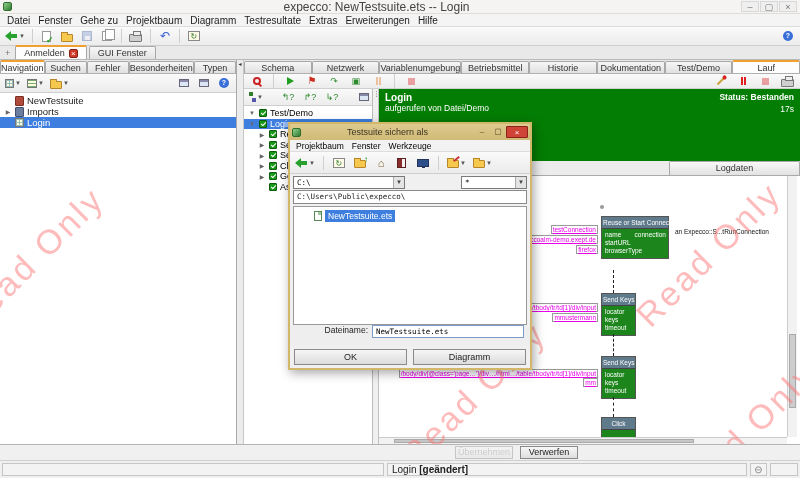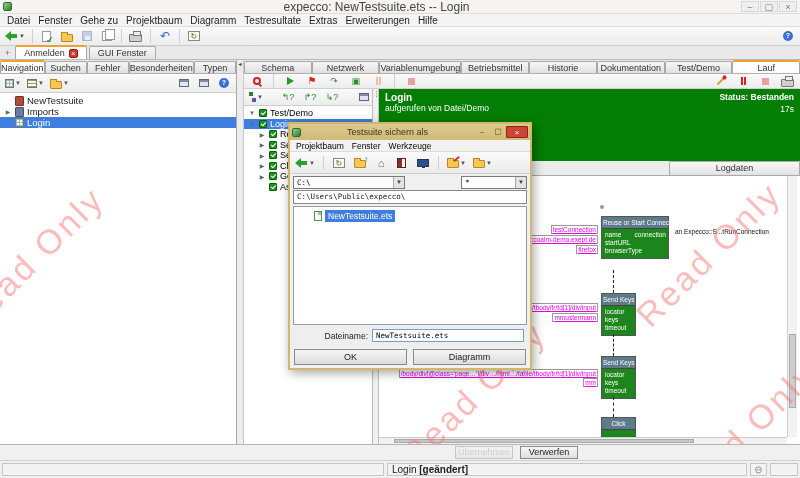--- a/index.html
+++ b/index.html
@@ -155,21 +155,21 @@
   .drow { height:16px; flex:none; display:flex; align-items:center; padding:1px 3px; gap:4px; }
   .combo { height:13px; display:flex; align-items:center; background:#fff; border:1px solid #7a7a7a; font-size:8px; }
   .combo .val { flex:1; padding:0 3px; font-family:"DejaVu Sans Mono", monospace; font-size:7.5px; }
   .combo .cbtn { width:11px; height:100%; background:#e4e4e4; border-left:1px solid #aaa; font-size:6px; text-align:center; line-height:11px; color:#444; }
   .dpath { height:14px; flex:none; margin:0 3px 2px; background:#fff; border:1px solid #8a8a8a; font-family:"DejaVu Sans Mono", monospace; font-size:7.5px; line-height:12px; padding:0 3px; color:#222; }
   .dtree { flex:1; margin:0 3px; background:#fff; border:1px solid #9a9a9a; font-size:8.5px; padding-top:3px; overflow:hidden; }
   .dtree .trow { height:12px; }
   .i-file { position:relative; width:8px; height:10px; background:#fff; border:1px solid #588a58; flex:none; }
   .i-file::after { content:""; position:absolute; right:0; top:0; width:3px; height:3px; background:#9ec89e; }
   .fsel { background:#3d7edf; color:#fff; padding:1px 3px; }
-  .dnamerow { height:21px; flex:none; display:flex; align-items:center; justify-content:flex-end; gap:4px; padding:0 6px; background:#eeeeee; }
+  .dnamerow { height:21px; flex:none; display:flex; justify-content:flex-end; gap:4px; padding:0 6px; background:#eeeeee; }
   .dnamerow label { font-size:8.5px; color:#222; }
   .dnamefield { width:152px; height:13px; background:#fff; border:1px solid #7a9ac8; font-family:"DejaVu Sans Mono", monospace; font-size:7.5px; line-height:11px; padding:0 3px; }
   .dbtnrow { height:22px; flex:none; display:flex; align-items:center; justify-content:space-between; gap:6px; padding:0 4px; }
   .dbtn { width:113px; height:16px; font-size:9px; line-height:14px; text-align:center; background:linear-gradient(#f6f6f6,#dcdcdc); border:1px solid #8a8a8a; color:#222; }
 </style>
 </head>
 <body>
 
 <div class="win">
 

